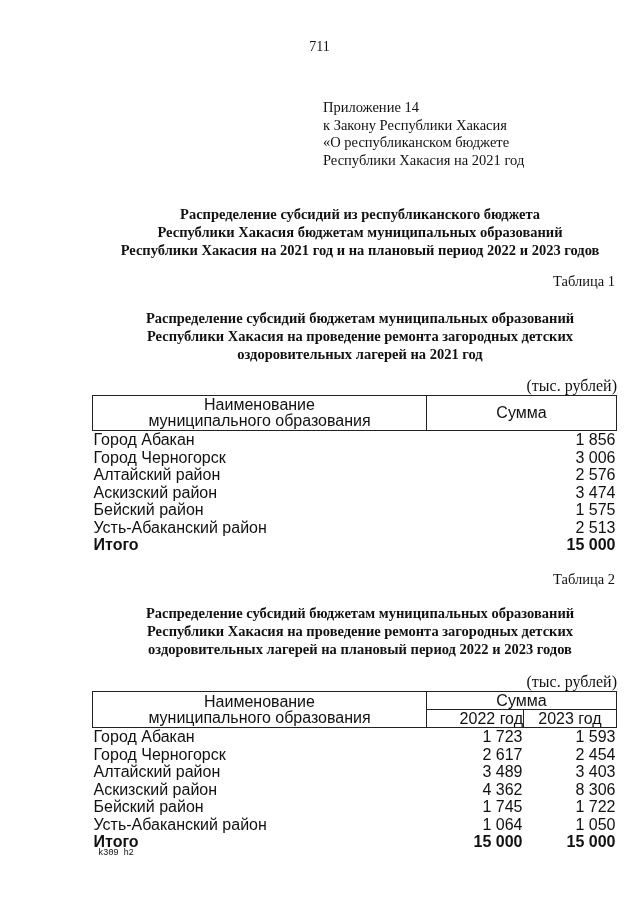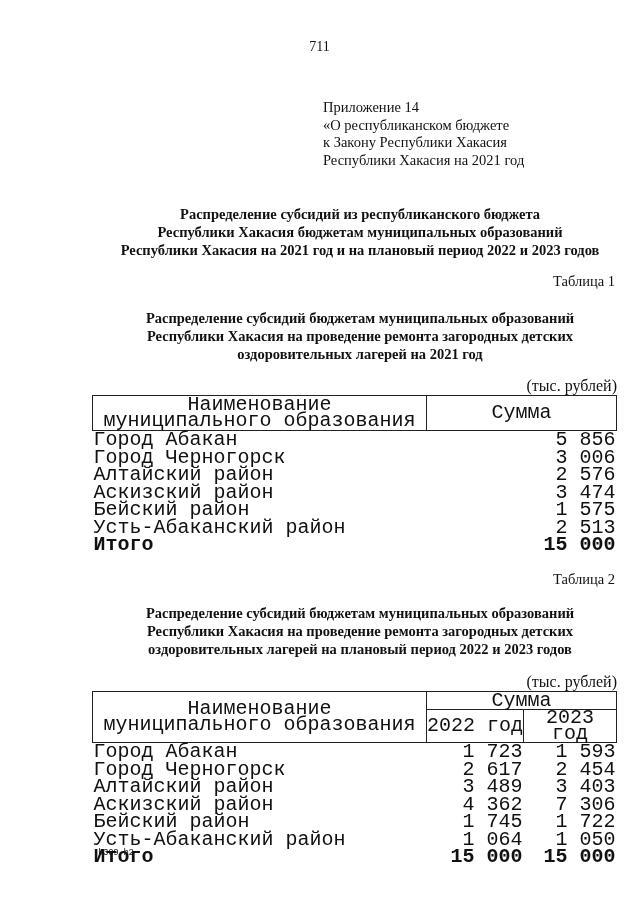--- a/index.html
+++ b/index.html
@@ -7,40 +7,40 @@
     width: 639px; height: 905px; position: relative; overflow: hidden;
     font-family: "Liberation Serif", serif; color: #111; font-size: 14.5px;
   }
   .abs { position: absolute; }
   .pnum { left: 0; width: 639px; top: 39px; text-align: center; font-size: 14px; }
   .appendix { left: 323px; top: 99px; line-height: 17.5px; font-size: 14.5px; }
   .maintitle { left: 60px; width: 600px; top: 205px; text-align: center; font-weight: bold; line-height: 18px; font-size: 14.5px; }
   .tlabel { right: 24px; top: 273px; font-size: 14.5px; }
   .subtitle { left: 60px; width: 600px; top: 309px; text-align: center; font-weight: bold; line-height: 18px; font-size: 14.5px; }
   .units { right: 22px; font-size: 16px; }
-  table { border-collapse: collapse; font-family: Liberation Mono, monospace; font-size: 20px; color: #111; }
+  table { border-collapse: collapse; font-family: Liberation Sans, sans-serif; font-size: 16px; color: #111; }
   .t1 { position: absolute; left: 92px; top: 395px; width: 525px; }
   .t1 th { font-weight: normal; border: 1.5px solid #222; line-height: 16px; padding: 0; height: 34px; }
   .t1 td { padding: 0 1px; height: 17.5px; line-height: 17px; }
   .num { text-align: right; }
   .bold td { font-weight: bold; margin-left: 8px; }
   .t2 { position: absolute; left: 92px; top: 691px; width: 525px; }
   .t2 th { font-weight: normal; border: 1.5px solid #222; line-height: 16px; padding: 0; height: 17px; }
   .t2 td { padding: 0 1px; height: 17.5px; line-height: 17px; }
   .footer { left: 98px; top: 848px; font-family: Liberation Mono, monospace; font-size: 9px; letter-spacing: -0.3px; }
 </style>
 </head>
 <body>
 
 <div class="abs pnum">711</div>
 
 <div class="abs appendix">
   <div>Приложение 14</div>
+  <div>к Закону Республики Хакасия</div>
   <div>«О республиканском бюджете</div>
-  <div>к Закону Республики Хакасия</div>
   <div>Республики Хакасия на 2021 год</div>
 </div>
 
 <div class="abs maintitle">
   <div>Распределение субсидий из республиканского бюджета</div>
   <div>Республики Хакасия бюджетам муниципальных образований</div>
   <div>Республики Хакасия на 2021 год и на плановый период 2022 и 2023 годов</div>
 </div>
 
 <div class="abs tlabel">Таблица 1</div>
@@ -59,21 +59,21 @@
       <th style="width:333px;">
         <div>Наименование</div>
         <div>муниципального образования</div>
       </th>
       <th>Сумма</th>
     </tr>
   </thead>
   <tbody>
     <tr>
       <td>Город Абакан</td>
-      <td class="num">5 856</td>
+      <td class="num">1 856</td>
     </tr>
     <tr>
       <td>Город Черногорск</td>
       <td class="num">3 006</td>
     </tr>
     <tr>
       <td>Алтайский район</td>
       <td class="num">2 576</td>
     </tr>
     <tr>
@@ -131,21 +131,21 @@
       <td class="num">2 454</td>
     </tr>
     <tr>
       <td>Алтайский район</td>
       <td class="num">3 489</td>
       <td class="num">3 403</td>
     </tr>
     <tr>
       <td>Аскизский район</td>
       <td class="num">4 362</td>
-      <td class="num">7 306</td>
+      <td class="num">8 306</td>
     </tr>
     <tr>
       <td>Бейский район</td>
       <td class="num">1 745</td>
       <td class="num">1 722</td>
     </tr>
     <tr>
       <td>Усть-Абаканский район</td>
       <td class="num">1 064</td>
       <td class="num">1 050</td>

